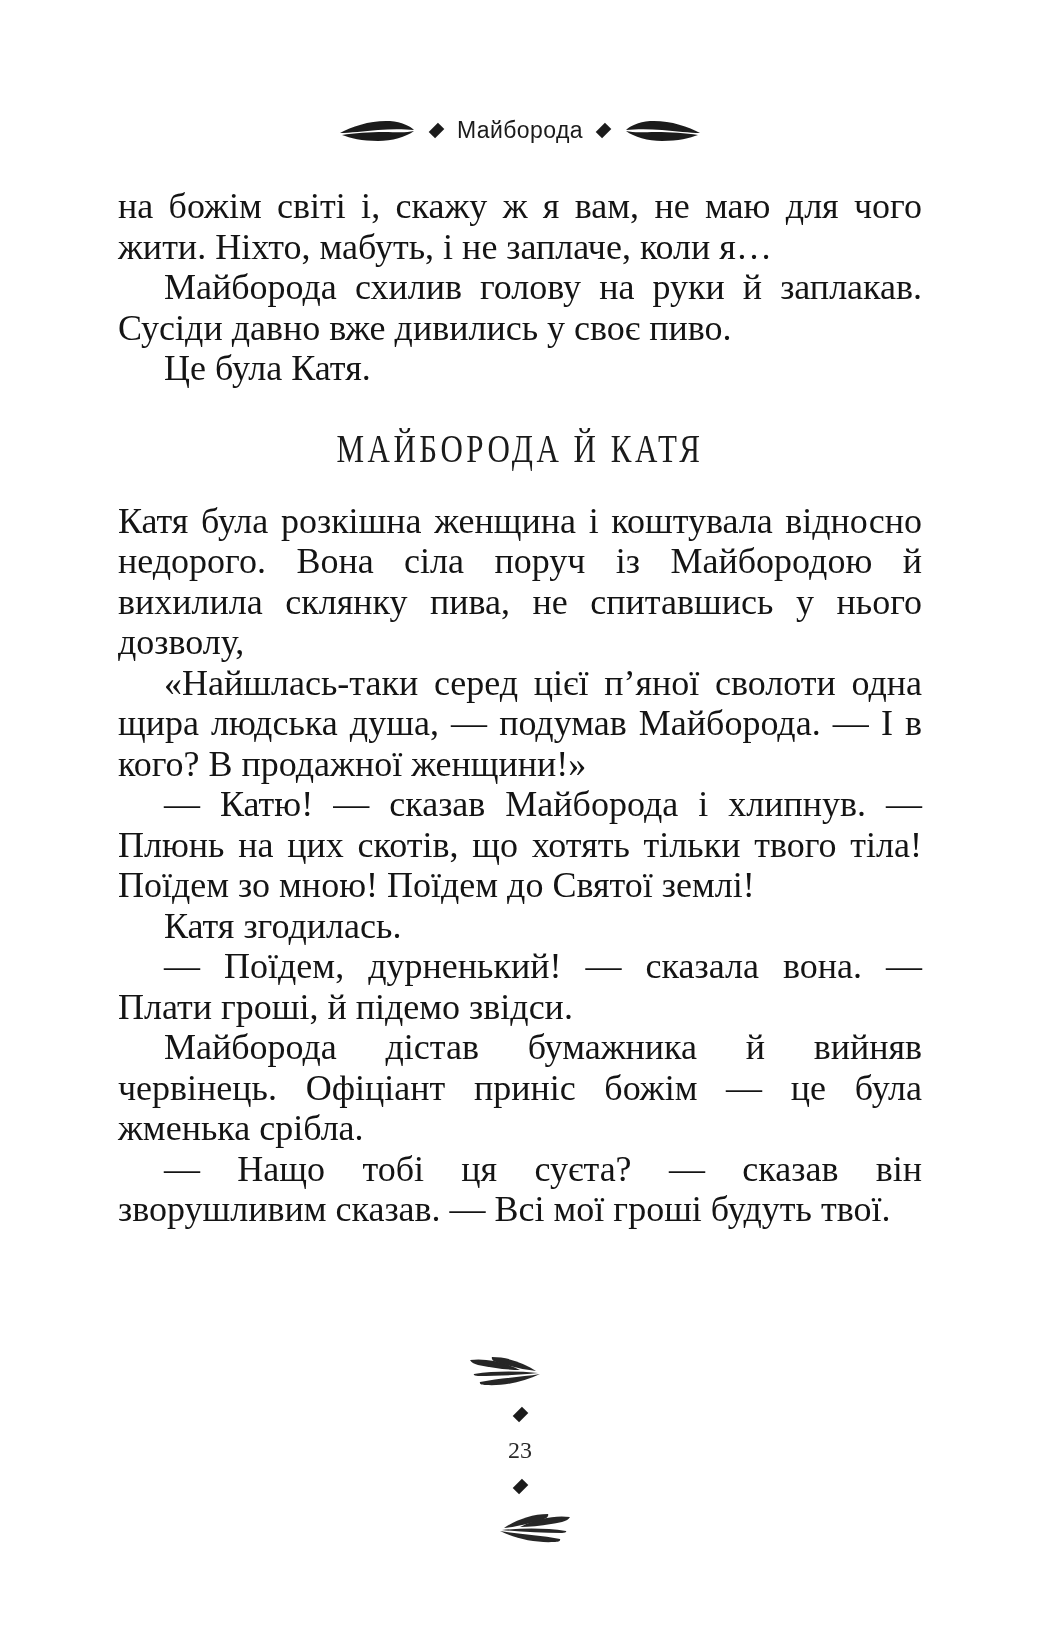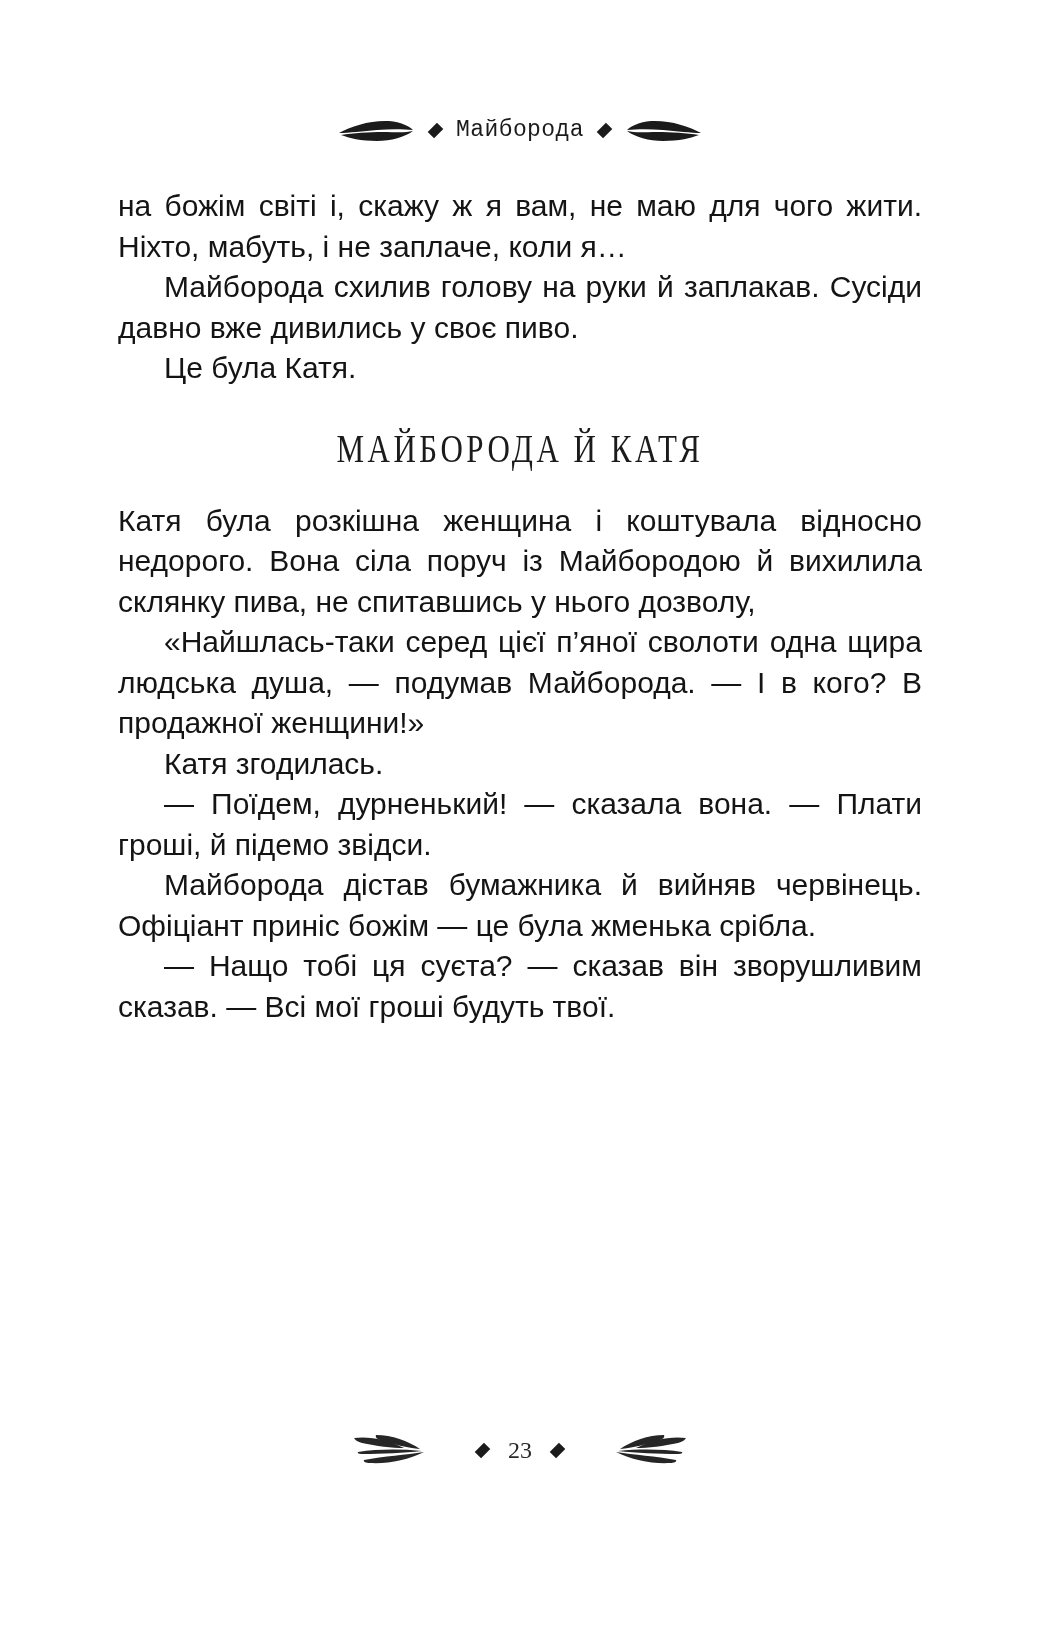--- a/index.html
+++ b/index.html
@@ -31,21 +31,21 @@
     top: 108px;
     left: 0;
     width: 1040px;
     display: flex;
     align-items: center;
     justify-content: center;
     gap: 16px;
     height: 44px;
   }
   .running-head .rh-title {
-    font-family: Liberation Mono, monospace;
+    font-family: Liberation Sans, sans-serif;
     font-size: 23px;
     letter-spacing: 0.4px;
     color: #1b1b1b;
     white-space: nowrap;
   }
   .diamond {
     display: inline-block;
     width: 11px;
     height: 11px;
     background: #1b1b1b;
@@ -60,26 +60,26 @@
 
   
   .body-text {
     position: absolute;
     top: 186px;
     left: 118px;
     width: 804px;
   }
   .body-text p {
     margin: 0;
-    font-size: 30px;
+    font-size: 36px;
     line-height: 40.5px;
     text-align: justify;
     text-indent: 0;
     color: #141414;
-    font-family: Liberation Sans, sans-serif;
+    font-family: Liberation Serif, serif;
     hyphens: manual;
   }
   .body-text p.indent {
     text-indent: 46px;
   }
   .body-text p.last-line-free {
     text-align: left;
   }
 
   
@@ -119,20 +119,21 @@
   .footer {
     position: absolute;
     bottom: 155px;
     left: 0;
     width: 1040px;
     display: flex;
     align-items: center;
     justify-content: center;
     gap: 18px;
     height: 50px;
+    flex-direction: column;
   }
   .folio {
     font-family: "Liberation Serif", "DejaVu Serif", serif;
     font-size: 24px;
     color: #2a2a2a;
     min-width: 30px;
     text-align: center;
   }
 </style>
 </head>
@@ -173,20 +174,21 @@
     <p class="indent last-line-free">Це була Катя.</p>
 
     <div class="chapter-block">
       <div>
         <span class="chapter-title">МАЙБОРОДА Й КАТЯ</span>
       </div>
     </div>
 
     <p>Катя була розкішна женщина і коштувала відносно недорого. Вона сіла поруч із Майбородою й вихилила склянку пива, не спитавшись у нього дозволу,</p>
     <p class="indent">«Найшлась-таки серед цієї п’яної сволоти одна щира людська душа, — подумав Майборода. — І в кого? В продажної женщини!»</p>
+    <p class="indent">— Катю! — сказав Майборода і хлипнув. — Плюнь на цих скотів, що хотять тільки твого тіла! Поїдем зо мною! Поїдем до Святої землі!</p>
     <p class="indent last-line-free">Катя згодилась.</p>
     <p class="indent">— Поїдем, дурненький! — сказала вона. — Плати гроші, й підемо звідси.</p>
     <p class="indent">Майборода дістав бумажника й вийняв червінець. Офіціант приніс божім — це була жменька срібла.</p>
     <p class="indent">— Нащо тобі ця суєта? — сказав він зворушливим сказав. — Всі мої гроші будуть твої.</p>
 
   </div>
 
   <div class="footer">
 
     <span>

